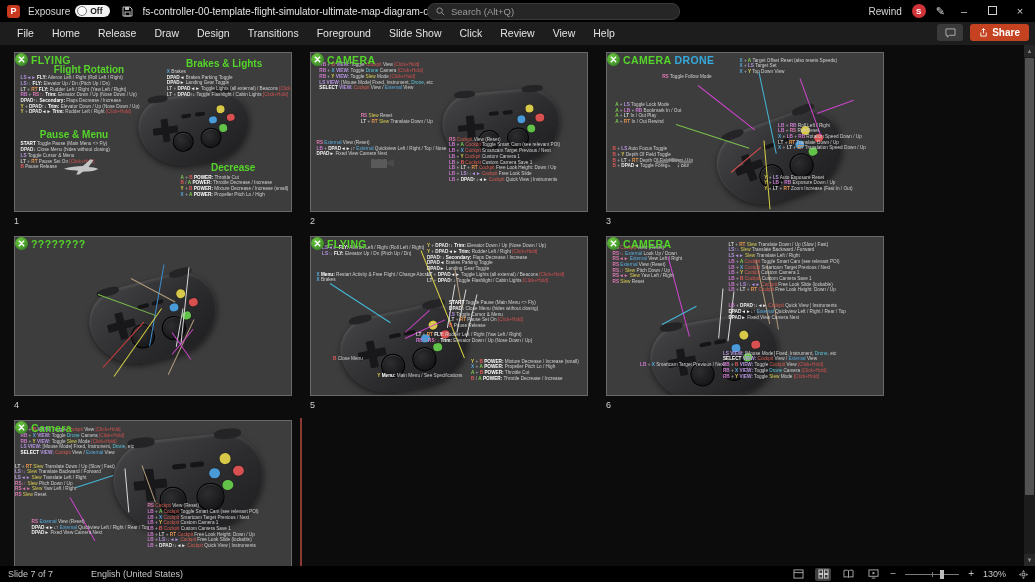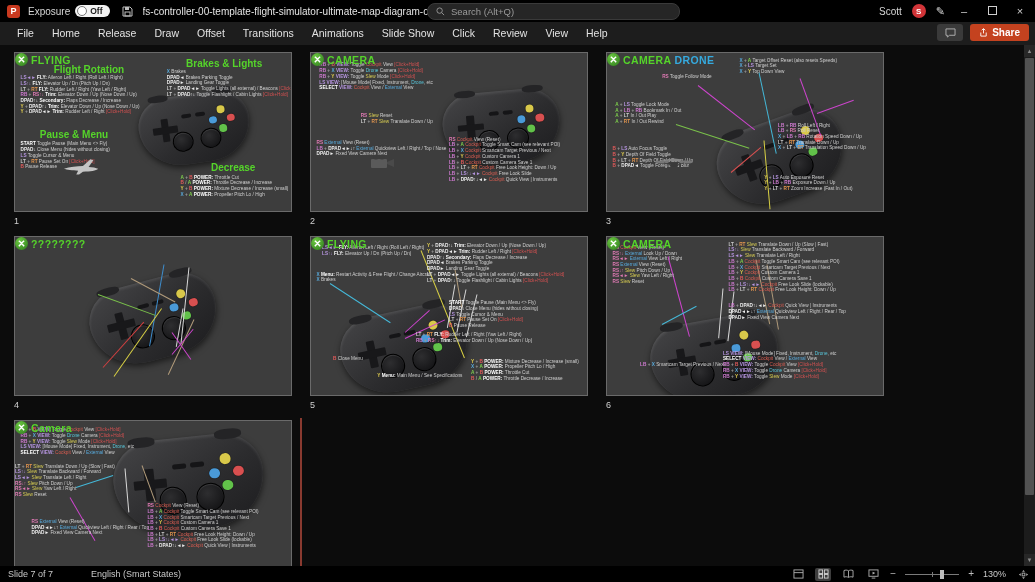--- a/index.html
+++ b/index.html
@@ -106,38 +106,38 @@
     <span class="doctitle">fs-controller-00-template-flight-simulator-ultimate-map-diagram-commands...</span>
     <span class="tcaret">▾</span>
     <div class="searchbox">
       <svg width="9" height="9" viewBox="0 0 10 10">
           <circle cx="4" cy="4" r="3" fill="none" stroke="#9b9b9b"></circle>
           <line x1="6.3" y1="6.3" x2="9" y2="9" stroke="#9b9b9b"></line>
         </svg>
       <span>Search (Alt+Q)</span>
     </div>
     <div class="tb-right">
-      <span>Scott</span>
+      <span>Rewind</span>
       <span class="avatar">S</span>
       <span class="ink">✎</span>
       <span class="winbtn">–</span>
       <span class="winbtn"><span class="restbox"></span></span>
       <span class="winbtn">×</span>
     </div>
   </header>
 
   <nav class="menubar">
     <div class="mitems" id="menu-items">
         <div class="mitem">File</div>
         <div class="mitem">Home</div>
         <div class="mitem">Release</div>
         <div class="mitem">Draw</div>
-        <div class="mitem">Offset</div>
+        <div class="mitem">Design</div>
         <div class="mitem">Transitions</div>
-        <div class="mitem">Animations</div>
+        <div class="mitem">Foreground</div>
         <div class="mitem">Slide Show</div>
         <div class="mitem">Click</div>
         <div class="mitem">Review</div>
         <div class="mitem">View</div>
         <div class="mitem">Help</div>
       </div>
     <div class="mb-right">
       <span class="cmtbtn">
         <svg width="11" height="10" viewBox="0 0 12 11">
             <path d="M1 1h10v7H5L2.5 10V8H1z" fill="none" stroke="#b5b5b5"></path>
@@ -604,21 +604,21 @@
     <div class="vscroll">
       <div class="vs-btn" style="top:0;">▲</div>
       <div class="vs-thumb" style="top:13px;height:437px;"></div>
       <div class="vs-btn" style="bottom:0;">▼</div>
     </div>
   </main>
 
   <footer class="statusbar">
     <div class="sb-left">
       <span>Slide 7 of 7</span>
-      <span>English (Smart States)</span>
+      <span>English (United States)</span>
     </div>
     <div class="sb-right">
       <span class="viewico">
         <svg width="11" height="10" viewBox="0 0 12 11">
             <rect x="1" y="1" width="10" height="9" fill="none" stroke="#b0b0b0"></rect>
             <line x1="1" y1="4" x2="11" y2="4" stroke="#b0b0b0"></line>
           </svg>
         </span>
       <span class="viewico active">
         <svg width="11" height="10" viewBox="0 0 12 11">

